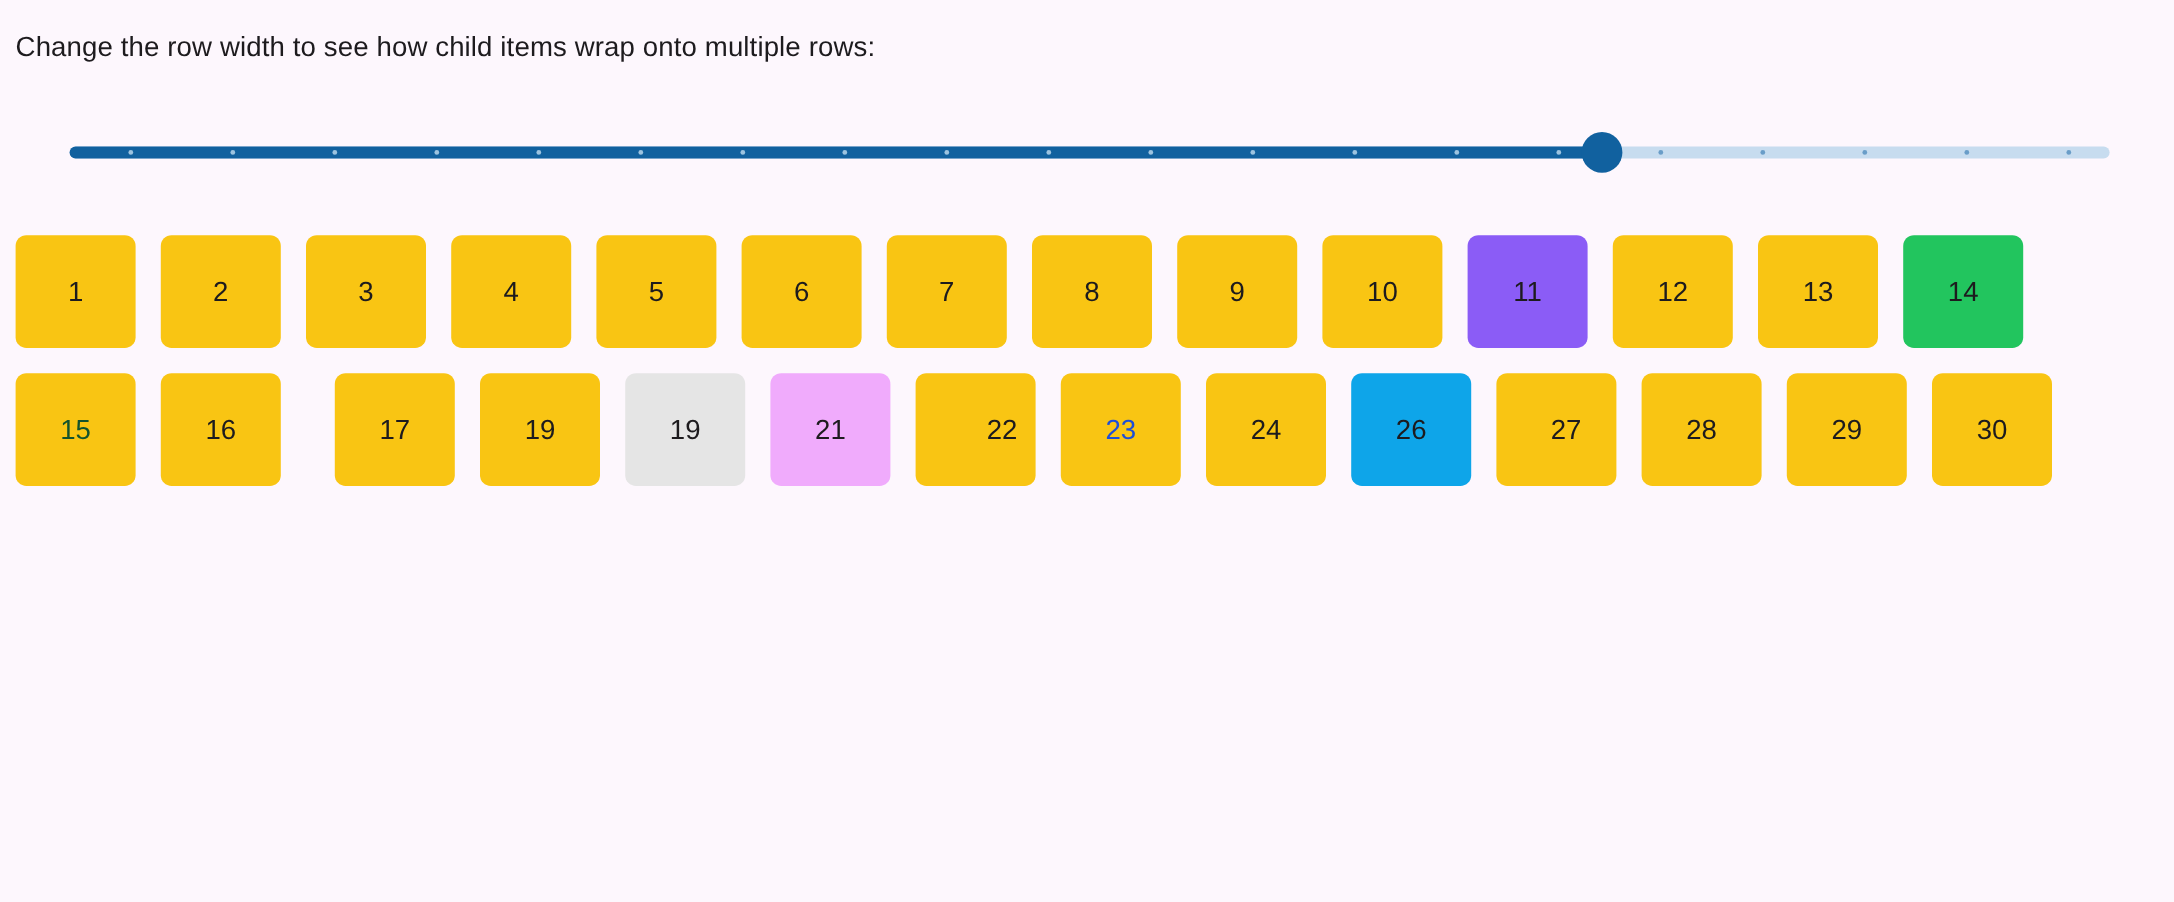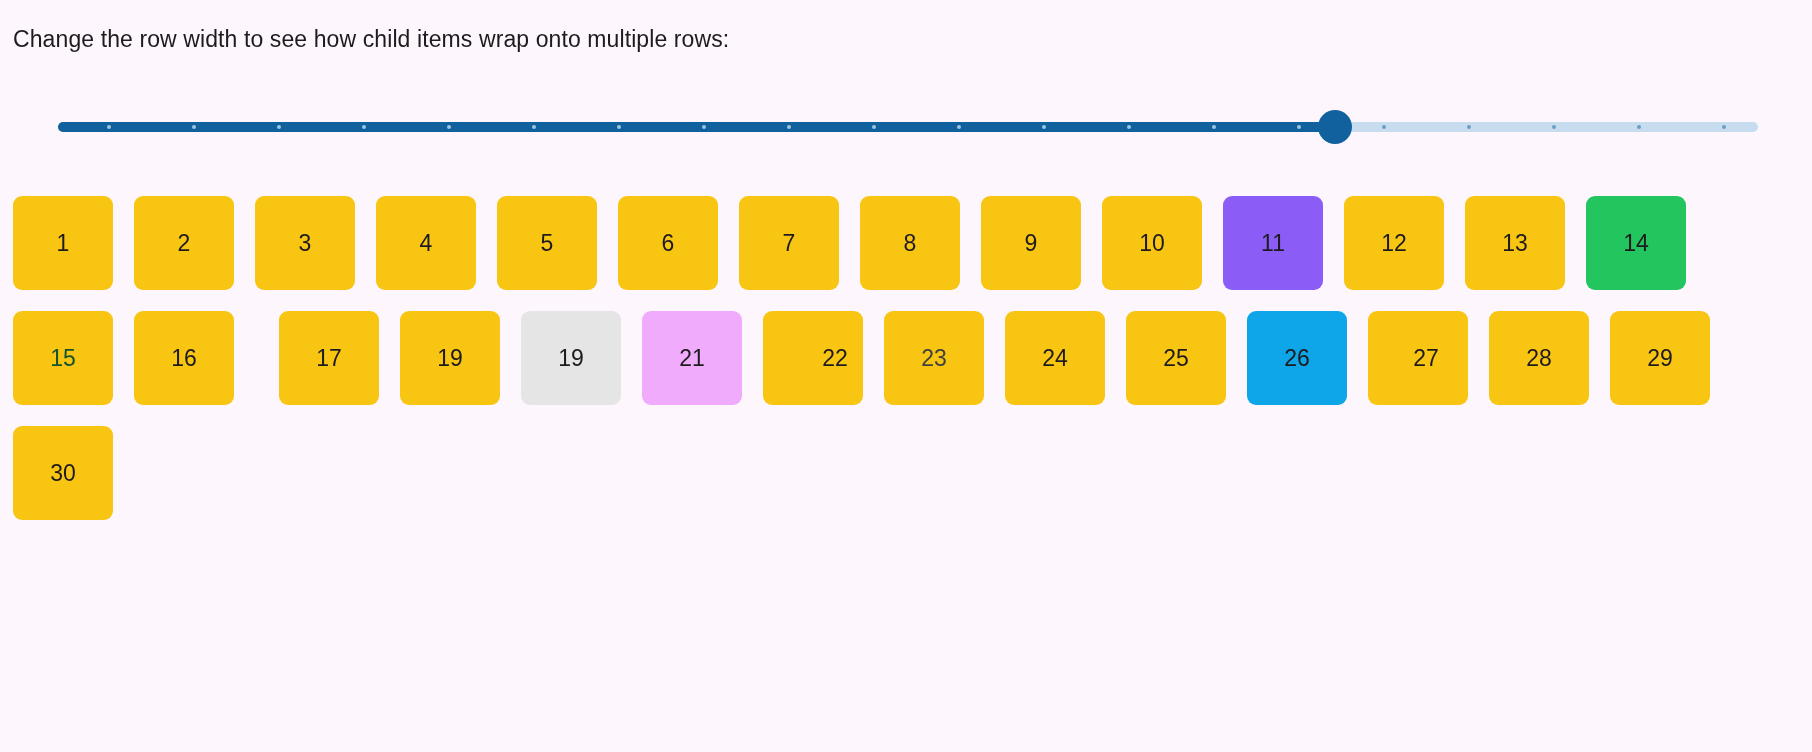--- a/index.html
+++ b/index.html
@@ -162,21 +162,20 @@
     <div class="tile" style="background: rgb(249, 197, 19); color: rgb(29, 27, 30);">12</div>
     <div class="tile" style="background: rgb(249, 197, 19); color: rgb(29, 27, 30);">13</div>
     <div class="tile" style="background: #22c55e; color: rgb(29, 27, 30);">14</div>
     <div class="tile" style="background: rgb(249, 197, 19); color: #14532d;">15</div>
     <div class="tile" style="background: rgb(249, 197, 19); color: rgb(29, 27, 30);">16</div>
     <div class="tile" style="background: rgb(249, 197, 19); color: rgb(29, 27, 30); margin-left: 24px;">17</div>
     <div class="tile" style="background: rgb(249, 197, 19); color: rgb(29, 27, 30);">19</div>
     <div class="tile" style="background: #e5e5e5; color: rgb(29, 27, 30);">19</div>
     <div class="tile" style="background: #f0abfc; color: rgb(29, 27, 30);">21</div>
     <div class="tile" style="background: rgb(249, 197, 19); color: rgb(29, 27, 30); padding-left: 44px;">22</div>
-    <div class="tile" style="background: rgb(249, 197, 19); color: #404040;">23</div>
+    <div class="tile" style="background: rgb(249, 197, 19); color: #1d4ed8;">23</div>
     <div class="tile" style="background: rgb(249, 197, 19); color: rgb(29, 27, 30);">24</div>
-    <div class="tile" style="background: rgb(249, 197, 19); color: rgb(29, 27, 30);">25</div>
     <div class="tile" style="background: #0ea5e9; color: rgb(29, 27, 30);">26</div>
     <div class="tile" style="background: rgb(249, 197, 19); color: rgb(29, 27, 30); padding-left: 16px;">27</div>
     <div class="tile" style="background: rgb(249, 197, 19); color: rgb(29, 27, 30);">28</div>
     <div class="tile" style="background: rgb(249, 197, 19); color: rgb(29, 27, 30);">29</div>
     <div class="tile" style="background: rgb(249, 197, 19); color: rgb(29, 27, 30);">30</div>
   </div>
 
 </body></html>

